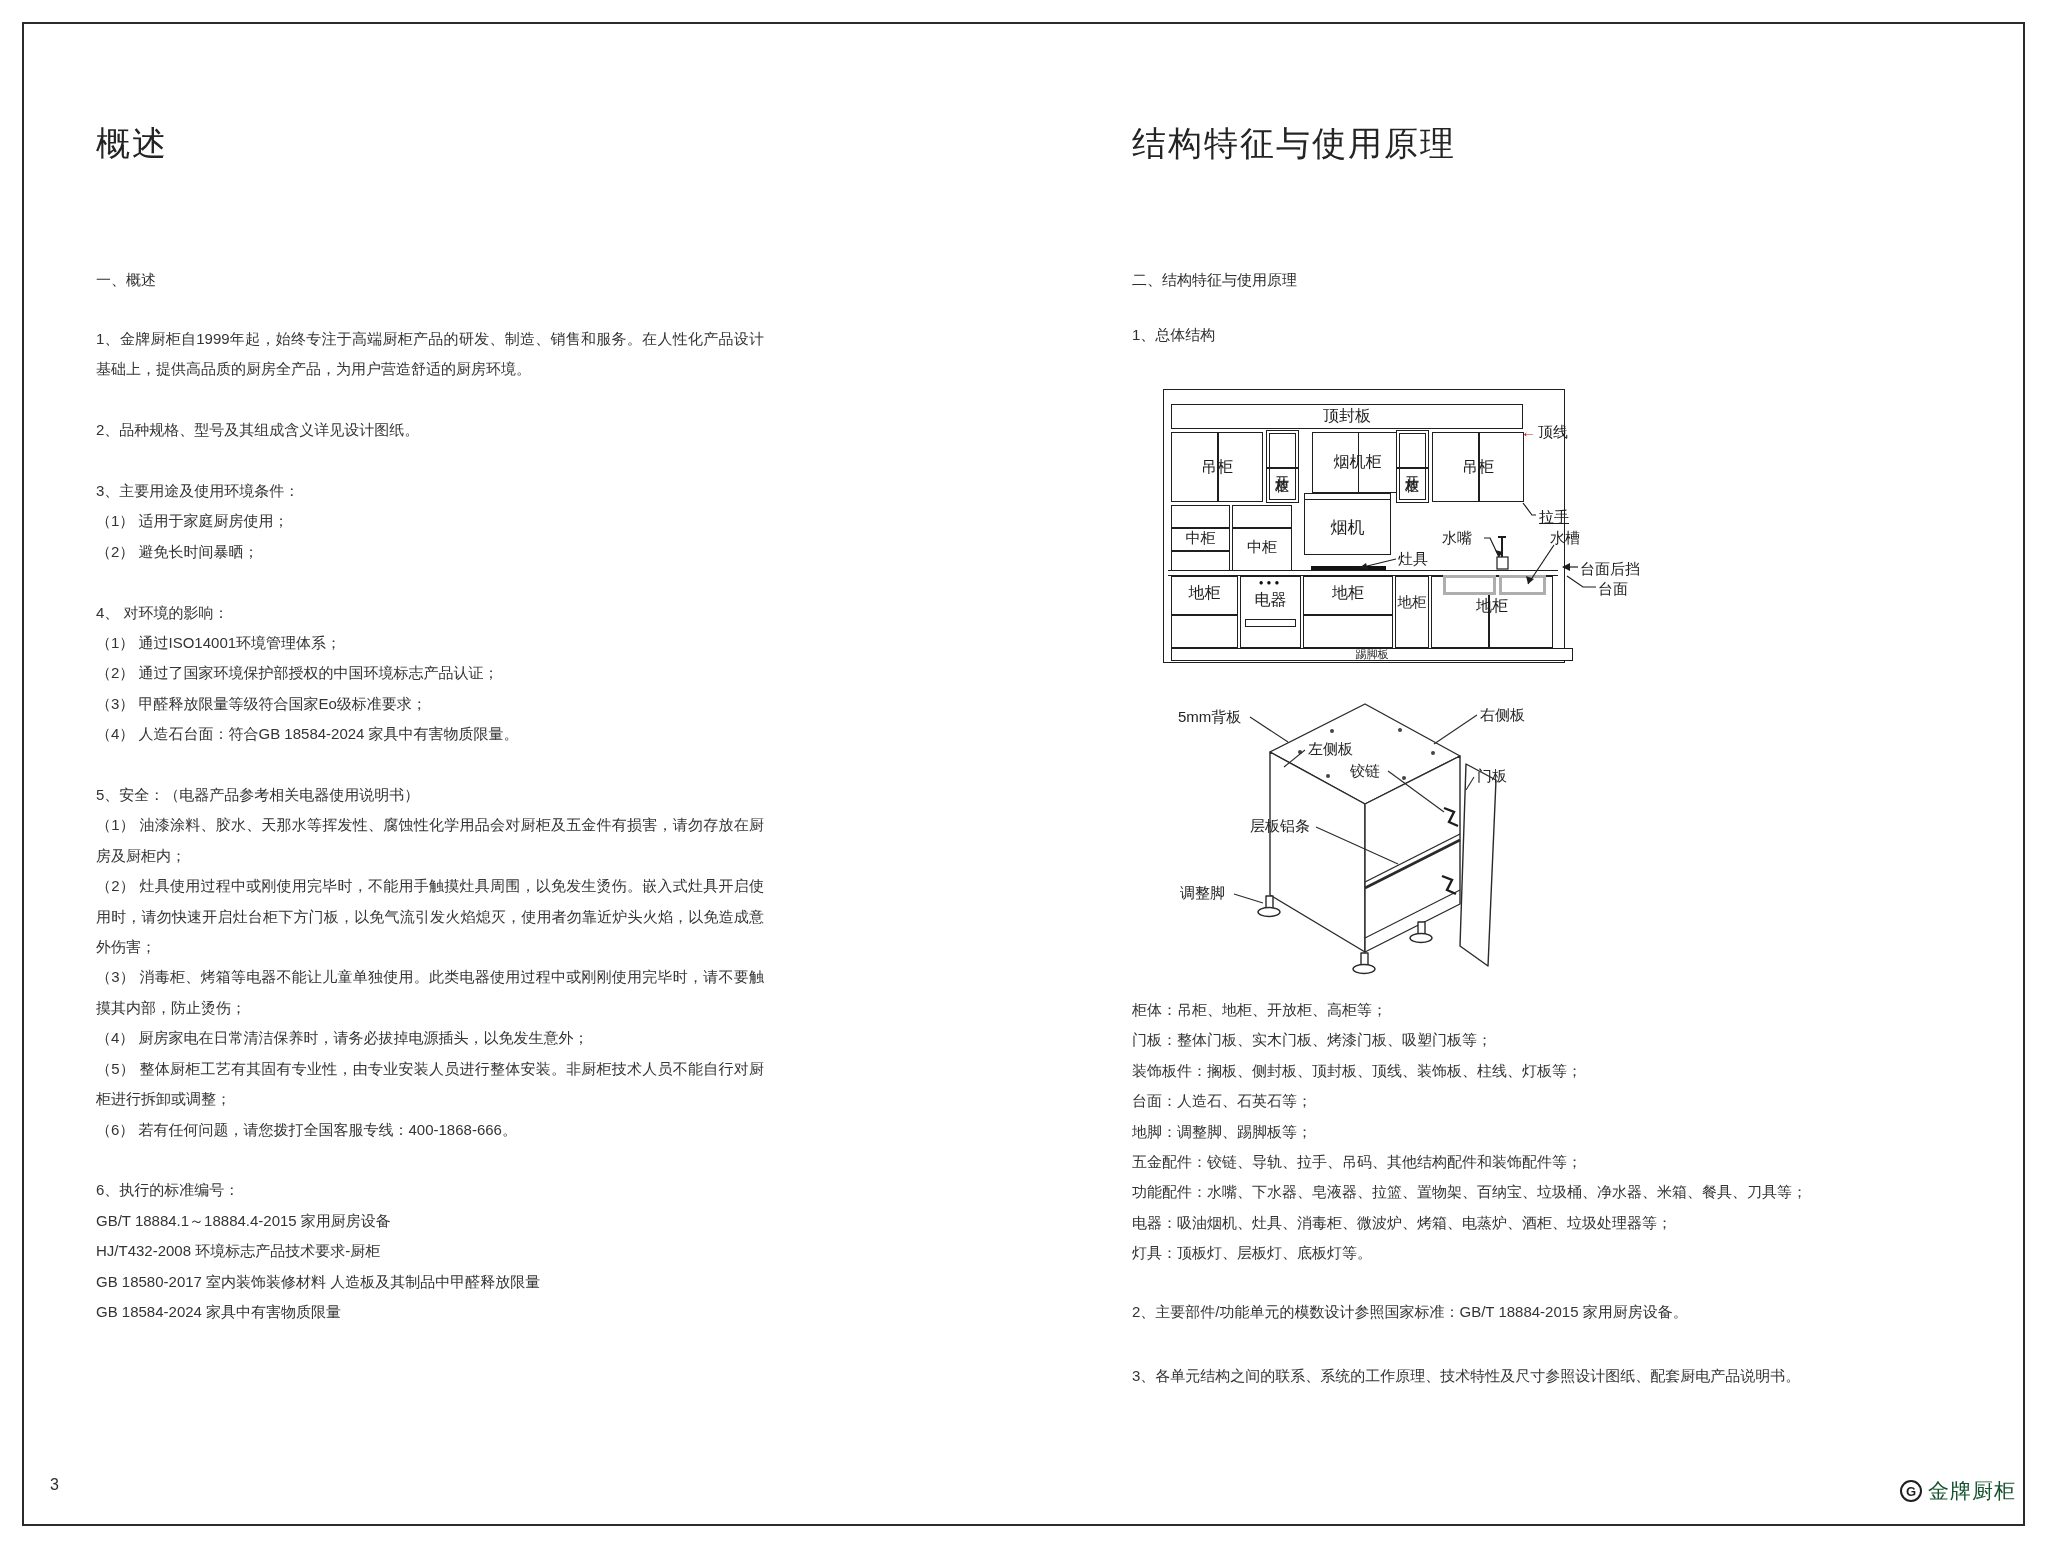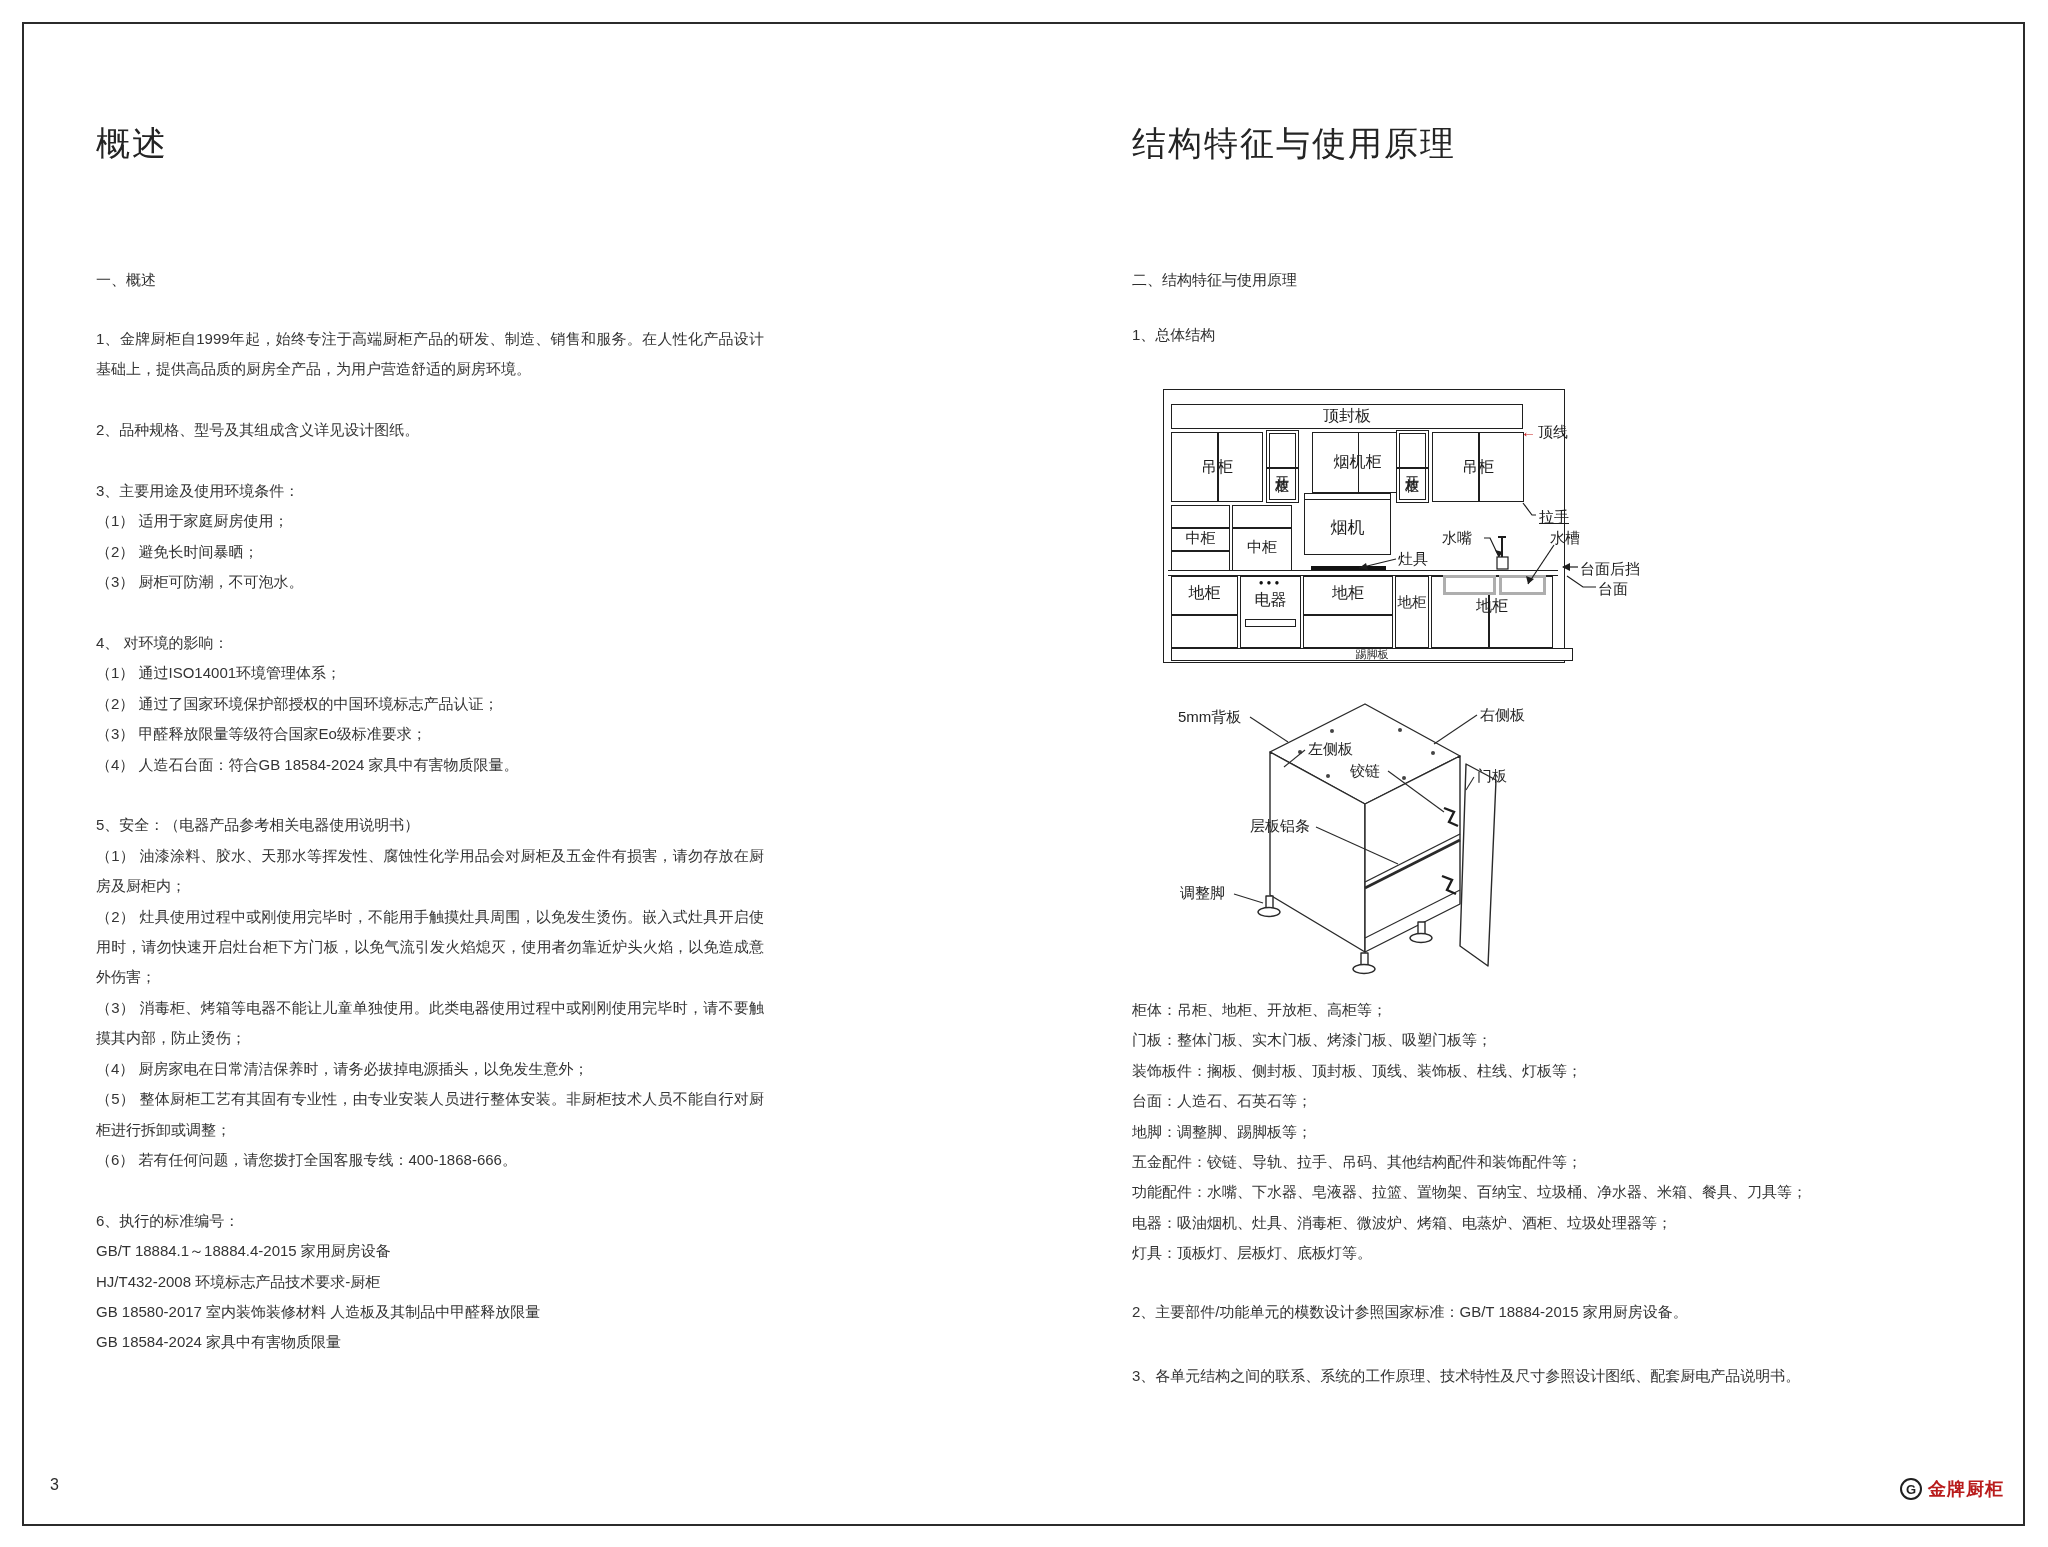--- a/index.html
+++ b/index.html
@@ -45,21 +45,21 @@
   .kd .leaders { position:absolute; left:0; top:0; width:545px; height:292px; z-index:5; pointer-events:none; }
 
   
   .c3d { position:absolute; left:1150px; top:690px; width:430px; height:290px; }
   .c3d text { font-family:"Liberation Sans", sans-serif; font-size:15px; fill:#232323; }
 
   
   .pagenum { left:50px; top:1476px; font-size:16px; color:#2c2c2c; }
   .brand { left:1900px; top:1477px; display:flex; align-items:center; gap:6px; }
   .gmark { width:22px; height:22px; border:2.5px solid #1f1f1f; border-radius:50%; display:flex; align-items:center; justify-content:center; font-size:13px; font-weight:bold; color:#1f1f1f; }
-  .bname { font-size:18px; font-weight:700; letter-spacing:1px; color:#b91c1c; white-space:nowrap; }
+  .bname { font-size:21px; font-weight:400; letter-spacing:1px; color:#14532d; white-space:nowrap; }
 </style>
 </head>
 <body>
 
 <div class="page">
   <div class="frame"></div>
 
   <h1 class="abs page-title left-title">概述</h1>
   <div class="abs section-heading left-heading">一、概述</div>
 
@@ -67,21 +67,20 @@
     <div class="block">
       <p class="ln">1、金牌厨柜自1999年起，始终专注于高端厨柜产品的研发、制造、销售和服务。在人性化产品设计基础上，提供高品质的厨房全产品，为用户营造舒适的厨房环境。</p>
     </div>
     <div class="block">
       <p class="ln">2、品种规格、型号及其组成含义详见设计图纸。</p>
     </div>
     <div class="block">
       <p class="ln">3、主要用途及使用环境条件：</p>
       <p class="ln">（1） 适用于家庭厨房使用；</p>
       <p class="ln">（2） 避免长时间暴晒；</p>
-      <p class="ln">（3） 厨柜可防潮，不可泡水。</p>
     </div>
     <div class="block">
       <p class="ln">4、 对环境的影响：</p>
       <p class="ln">（1） 通过ISO14001环境管理体系；</p>
       <p class="ln">（2） 通过了国家环境保护部授权的中国环境标志产品认证；</p>
       <p class="ln">（3） 甲醛释放限量等级符合国家Eo级标准要求；</p>
       <p class="ln">（4） 人造石台面：符合GB 18584-2024 家具中有害物质限量。</p>
     </div>
     <div class="block">
       <p class="ln">5、安全：（电器产品参考相关电器使用说明书）</p>

